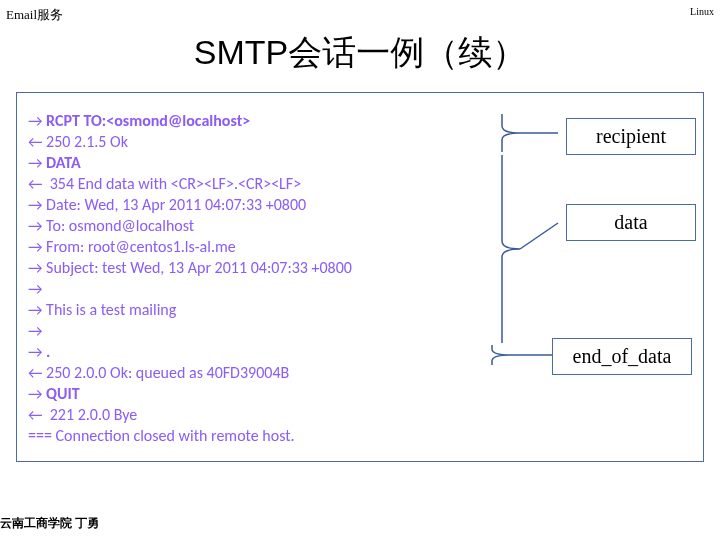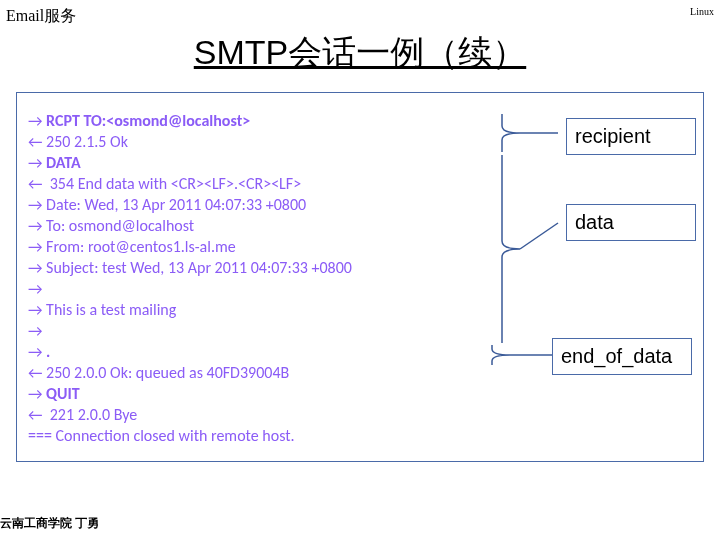--- a/index.html
+++ b/index.html
@@ -8,38 +8,37 @@
     width: 720px;
     height: 540px;
     background: #fff;
     font-family: "Microsoft YaHei", "SimSun", sans-serif;
     position: relative;
   }
   .header-left {
     position: absolute;
     top: 6px;
     left: 6px;
-    font-size: 16px;
+    font-size: 13px;
     font-family: "SimSun", serif;
   }
   .header-right {
     position: absolute;
     top: 6px;
     right: 6px;
     font-size: 10px;
     font-family: "SimSun", serif;
   }
   .title {
     position: absolute;
     top: 30px;
     width: 100%;
     text-align: center;
     font-size: 34px;
     font-family: "Microsoft YaHei", "SimHei", sans-serif;
-    text-decoration: underline;
   }
   .box {
     position: absolute;
     top: 92px;
     left: 16px;
     width: 688px;
     height: 370px;
     border: 1px solid #4a6aa8;
   }
   .code {
@@ -51,22 +50,23 @@
     font-family: "Calibri", "Microsoft YaHei", sans-serif;
     color: #8b5cf6;
     white-space: pre;
   }
   .code .b { font-weight: bold; }
   .label {
     position: absolute;
     border: 1px solid #4a6aa8;
     background: #fff;
     font-size: 20px;
-    text-align: left;
+    text-align: center;
     padding: 6px 8px;
+    font-family: Liberation Serif, serif;
   }
   .label.recipient { top: 118px; right: 24px; width: 130px; }
   .label.data      { top: 204px; right: 24px; width: 130px; }
   .label.end       { top: 338px; right: 28px; width: 140px; margin-left: 18px; }
   .bracket1 { position: absolute; top: 112px; left: 500px; }
   .bracket2 { position: absolute; top: 153px; left: 500px; }
   .bracket3 { position: absolute; top: 343px; left: 490px; }
   .footer {
     position: absolute;
     bottom: 8px;

